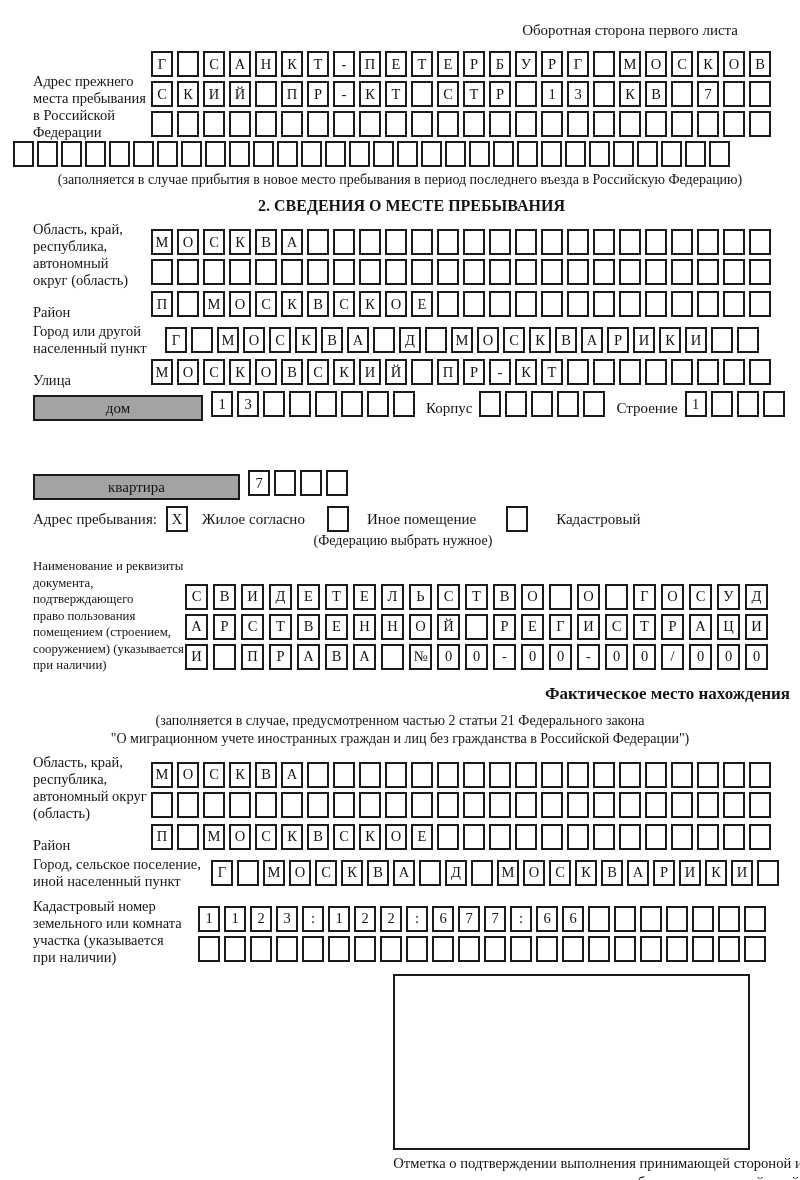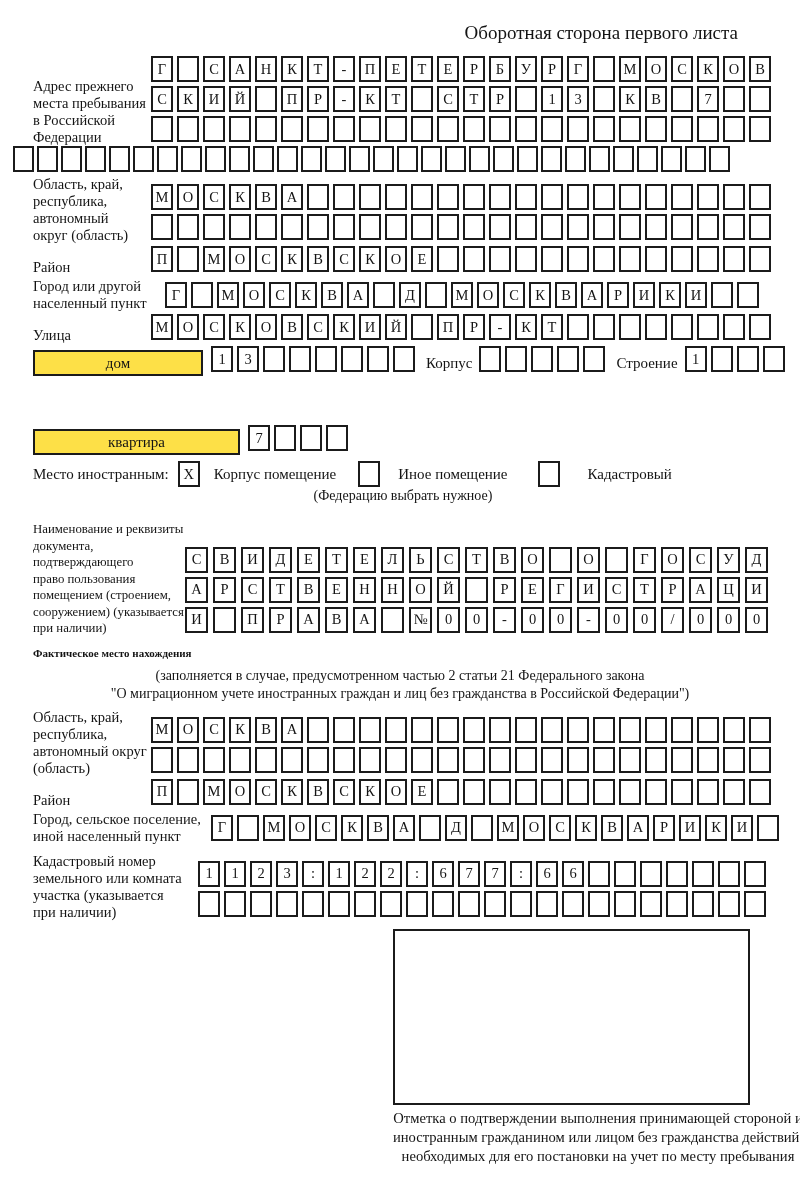--- a/index.html
+++ b/index.html
@@ -2,41 +2,41 @@
 <html><head>
 <meta charset="utf-8">
 <style>
   html,body{margin:0;padding:0;background:#ffffff;}
   .page{
     width:800px;height:1180px;box-sizing:border-box;
     padding:14px 10px 0 33px;
     font-family:"Liberation Serif","DejaVu Serif",serif;
     color:#141414;background:#fff;position:relative;overflow:hidden;
   }
-  .corner{text-align:right;padding-right:52px;font-size:19px;margin-top:8px;}
+  .corner{text-align:right;padding-right:52px;font-size:15px;margin-top:8px;}
   .frow{display:flex;align-items:flex-end;}
   .lbl{font-size:14.5px;line-height:17px;white-space:pre-line;flex-shrink:0;width:118px;}
   .lbl.wide{width:178px;}
   .lbl.kad{width:165px;}
   .lbl.doc{width:152px;font-size:12.8px;line-height:16.5px;}
   .rows{display:flex;flex-direction:column;}
   .boxes{display:flex;flex-wrap:nowrap;margin-bottom:4px;}
   .cbox{
     width:18px;height:22px;border:2px solid #1b1b1b;margin-right:4px;
     display:flex;align-items:center;justify-content:center;
     font-size:14.5px;flex-shrink:0;background:#fff;
   }
   .cbox.sm{width:17px;margin-right:3px;}
   .cbox.lg{width:19px;margin-right:5px;}
   .cap{font-size:14px;line-height:18px;}
   .cap.center{text-align:center;}
   .title{font-weight:bold;text-align:center;font-size:16px;margin:8px 0 6px 0;}
-  .title2{font-weight:bold;text-align:left;font-size:11px;margin:10px 0 8px 0;}
+  .title2{font-weight:bold;text-align:right;font-size:17px;margin:10px 0 8px 0;}
   .wbox{border:2px solid #1b1b1b;height:22px;display:flex;align-items:center;
-        justify-content:center;font-size:15px;background:#fde047;flex-shrink:0;}
+        justify-content:center;font-size:15px;background:#a3a3a3;flex-shrink:0;}
   .inl{font-size:15px;line-height:26px;padding:0 7px;white-space:nowrap;}
   .mesto{display:flex;align-items:center;font-size:15px;margin-top:6px;}
   .stamp{border:2px solid #1b1b1b;width:353px;height:172px;margin-left:360px;margin-top:8px;background:#fff;}
   .stampcap{margin-left:350px;width:430px;text-align:center;font-size:14.6px;line-height:19px;margin-top:4px;}
   .mb2{margin-bottom:2px;}
 </style>
 </head>
 <body>
 
 <div class="page">
@@ -154,21 +154,23 @@
       <div class="cbox sm"></div>
       <div class="cbox sm"></div>
       <div class="cbox sm"></div>
       <div class="cbox sm"></div>
       <div class="cbox sm"></div>
       <div class="cbox sm"></div>
       <div class="cbox sm"></div>
       <div class="cbox sm"></div>
       <div class="cbox sm"></div>
     </div>
-
+  <div class="cap center" style="margin-left:-23px;">(заполняется в случае прибытия в новое место пребывания в период последнего въезда в Российскую Федерацию)</div>
+
+  <div class="title">2. СВЕДЕНИЯ О МЕСТЕ ПРЕБЫВАНИЯ</div>
 
   <div class="frow mb2">
     <div class="lbl">Область, край,
 республика,
 автономный
 округ (область)</div>
     <div class="rows">
       <div class="boxes">
           <div class="cbox">М</div>
           <div class="cbox">О</div>
@@ -351,37 +353,37 @@
     </div>
     <div class="boxes" style="margin-left:8px;">
         <div class="cbox">7</div>
         <div class="cbox"></div>
         <div class="cbox"></div>
         <div class="cbox"></div>
       </div>
   </div>
 
   <div class="mesto">
-    <span>Место иностранным:</span>
+    <span>Адрес пребывания:</span>
     <div class="boxes" style="margin:0 10px 0 9px;">
         <div class="cbox">X</div>
       </div>
-    <span>Корпус помещение</span>
+    <span>Жилое согласно</span>
     <div class="boxes" style="margin:0 14px 0 22px;">
         <div class="cbox"></div>
       </div>
     <span>Иное помещение</span>
     <div class="boxes" style="margin:0 24px 0 30px;">
         <div class="cbox"></div>
       </div>
     <span>Кадастровый</span>
   </div>
   <div class="cap" style="margin-left:200px;width:340px;text-align:center;">(Федерацию выбрать нужное)</div>
 
-  <div class="frow" style="margin-top:16px;">
+  <div class="frow" style="margin-top:8px;">
     <div class="lbl doc">Наименование и реквизиты
 документа, подтверждающего
 право пользования
 помещением (строением,
 сооружением) (указывается
 при наличии)</div>
     <div class="rows">
       <div class="boxes">
           <div class="cbox lg">С</div>
           <div class="cbox lg">В</div>

